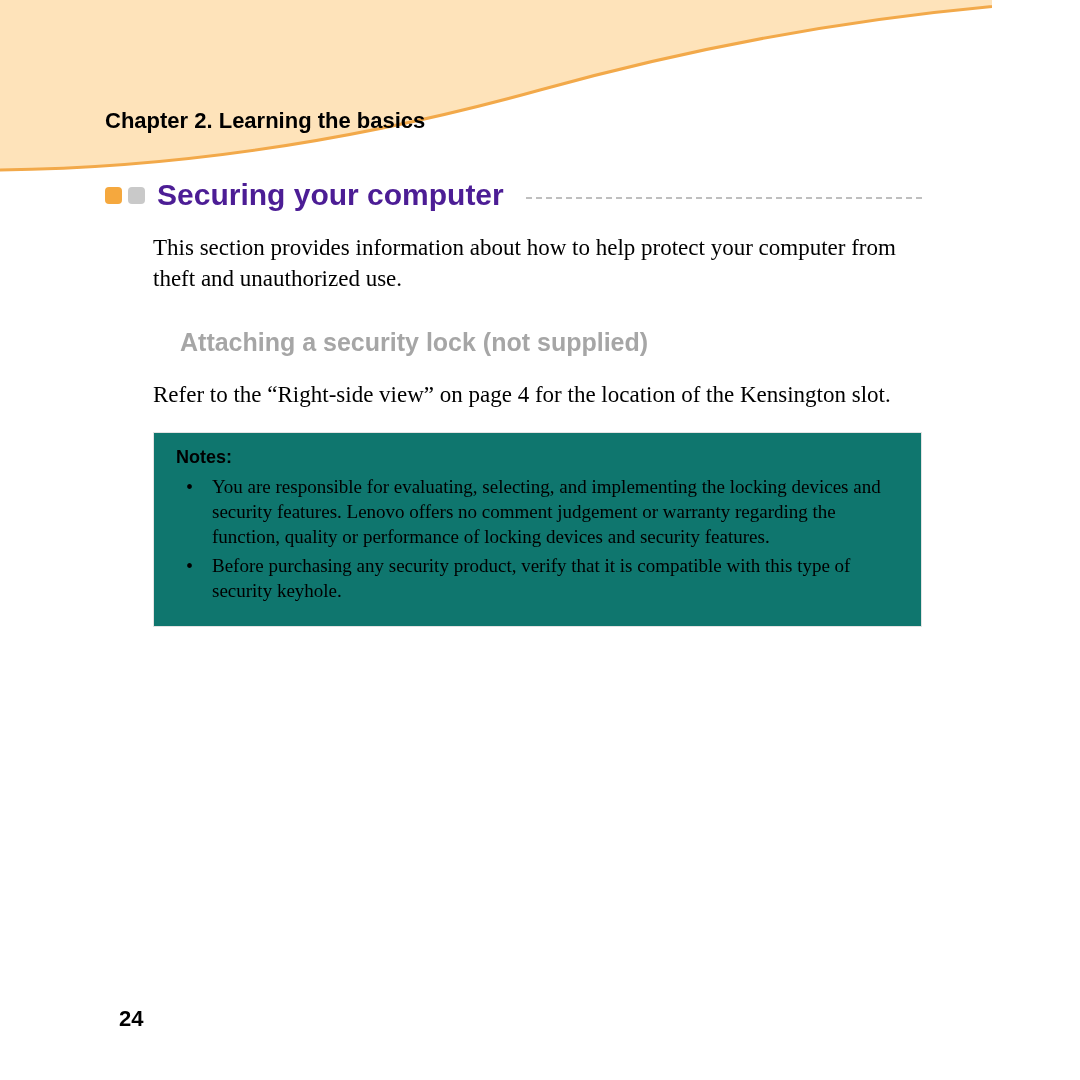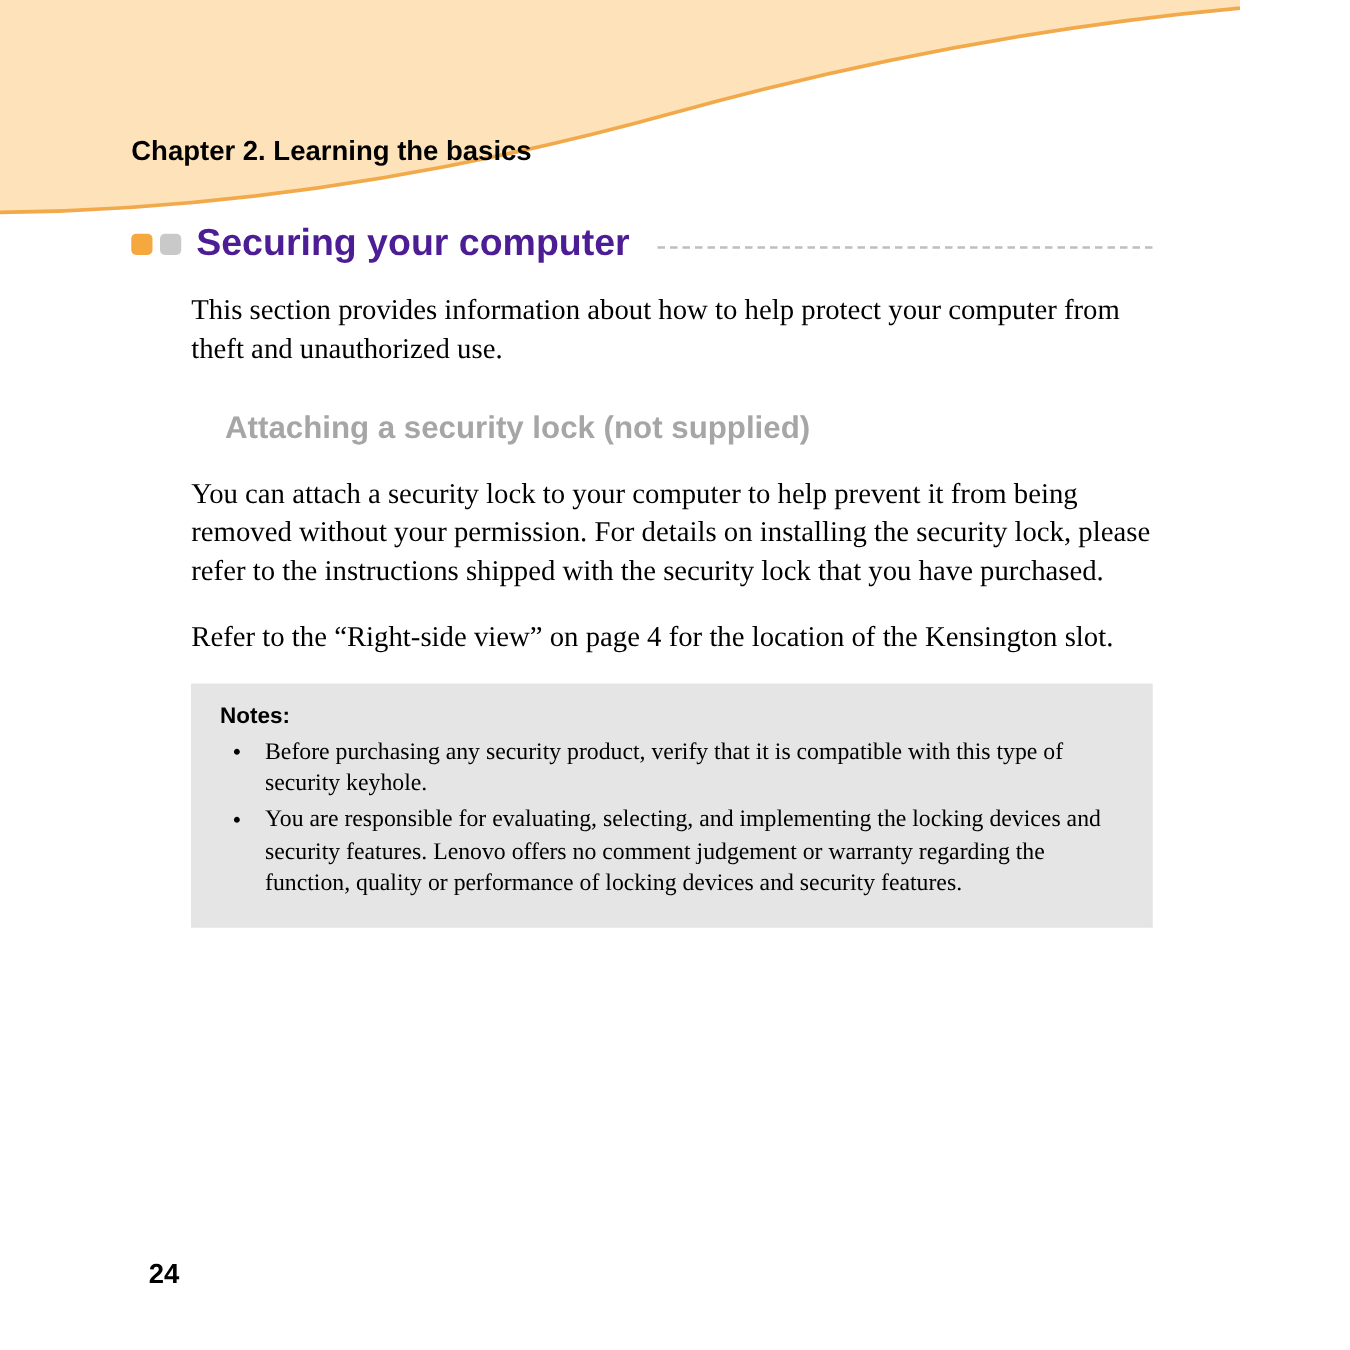--- a/index.html
+++ b/index.html
@@ -76,21 +76,21 @@
     margin-left: 75px;
     margin-bottom: 22px;
   }
   .body-p {
     font-size: 23px;
     line-height: 1.35;
     margin-left: 48px;
     margin-bottom: 22px;
   }
   .notes-box {
-    background: #e5e5e5;
+    background: #0f766e;
     margin-left: 48px;
     margin-right: 0;
     padding: 14px 22px 18px 22px;
     border: 1px solid #e3e3e3;
   }
   .notes-label {
     font-family: Arial, Helvetica, sans-serif;
     font-weight: bold;
     font-size: 18px;
     margin-bottom: 6px;
@@ -141,28 +141,27 @@
       <span class="bullet-sq bullet-orange"></span>
       <span class="bullet-sq bullet-gray"></span>
       <span class="section-title">Securing your computer</span>
       <span class="dash-line"></span>
     </div>
 
     <p class="intro">This section provides information about how to help protect your computer from theft and unauthorized use.</p>
 
     <h3 class="subheading">Attaching a security lock (not supplied)</h3>
 
-    <p class="body-p">You can attach a security lock to your computer to help prevent it from being removed without your permission. For details on installing the security lock, please refer to the instructions shipped with the security lock that you have purchased.</p>
     <p class="body-p">Refer to the “Right-side view” on page 4 for the location of the Kensington slot.</p>
 
     <div class="notes-box">
       <div class="notes-label">Notes:</div>
       <ul class="notes-list">
+        <li>You are responsible for evaluating, selecting, and implementing the locking devices and security features. Lenovo offers no comment judgement or warranty regarding the function, quality or performance of locking devices and security features.</li>
         <li>Before purchasing any security product, verify that it is compatible with this type of security keyhole.</li>
-        <li>You are responsible for evaluating, selecting, and implementing the locking devices and security features. Lenovo offers no comment judgement or warranty regarding the function, quality or performance of locking devices and security features.</li>
       </ul>
     </div>
 
   </div>
 
   <div class="page-number">24</div>
 
 </div>
 
 </body></html>

